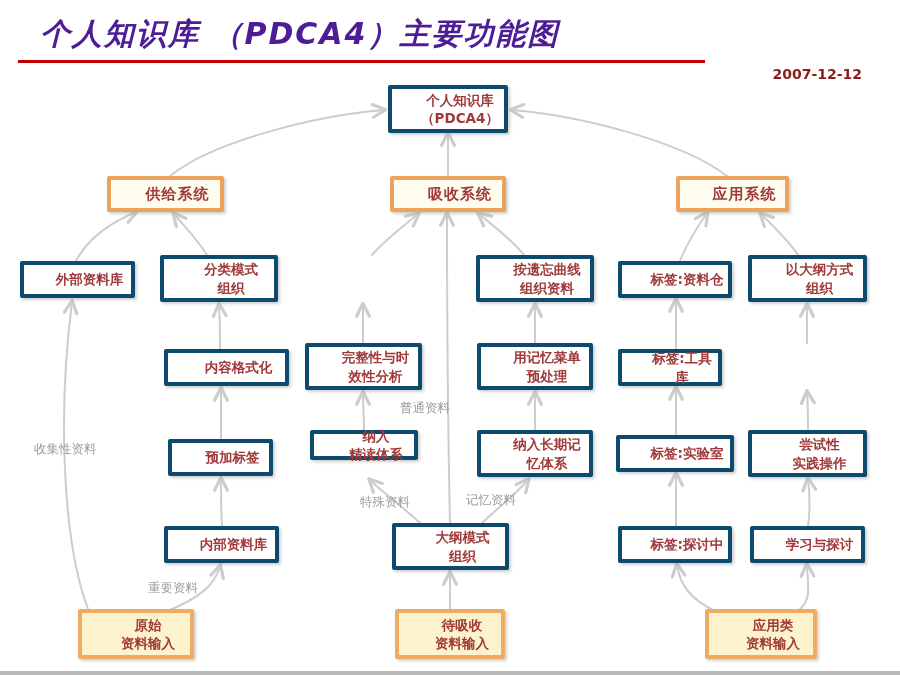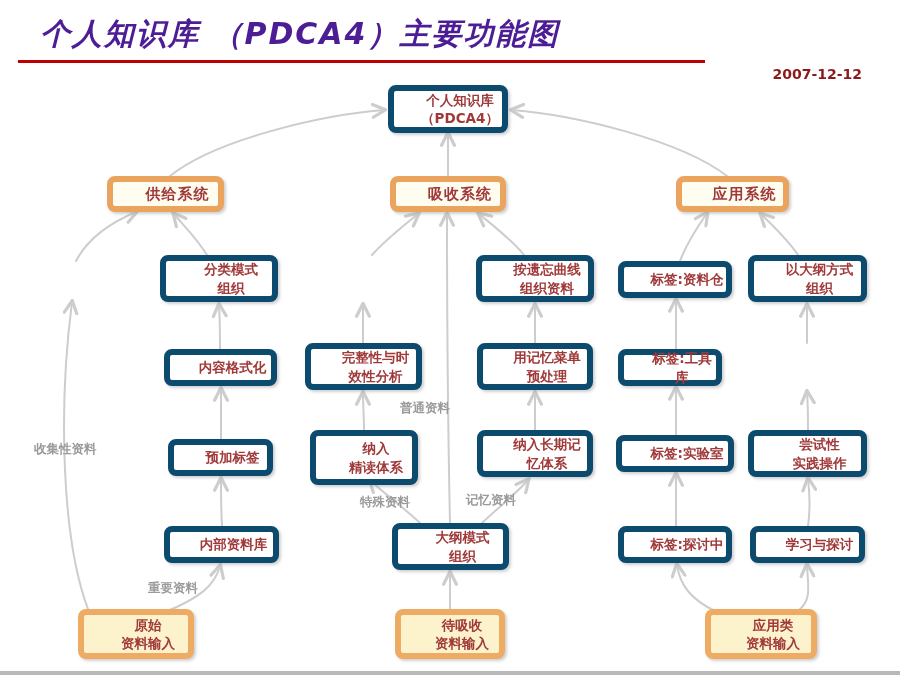--- a/index.html
+++ b/index.html
@@ -13,30 +13,30 @@
     font-size:30px;font-weight:bold;font-style:italic;color:#4c1d95;
     letter-spacing:2px;white-space:nowrap;
   }
   #title-rule{position:absolute;left:18px;top:60px;width:687px;height:3px;background:#c00000;}
   #date{
     position:absolute;right:38px;top:66px;font-size:14px;font-weight:bold;color:#8b1a1a;
   }
   .node{
     position:absolute;box-sizing:border-box;z-index:2;
     display:flex;align-items:center;justify-content:center;text-align:center;
-    background:#ffffff;border:6px solid #0c4a6e;border-radius:8px;
+    background:#ffffff;border:4px solid #0c4a6e;border-radius:2px;
     box-shadow:2px 2px 3px rgba(150,150,150,0.45);
     color:#a03a3a;font-weight:bold;font-size:13.5px;line-height:1.35;
     white-space:pre-line;
     padding-left:24px;
   }
   .node.system{background:#fffcf0;border-color:#eba45e;font-size:15px;letter-spacing:1px;}
   .node.input{background:#fcf3cd;border-color:#eeab64;}
   .edge-label{
-    position:absolute;z-index:3;color:#9a9a9a;font-size:12.5px;font-weight:bold;
+    position:absolute;z-index:3;color:#9a9a9a;font-size:12.5px;font-weight:normal;
     white-space:nowrap;
   }
   #arrows{position:absolute;left:0;top:0;z-index:1;}
   #arrows path{fill:none;stroke:#cdcdcd;stroke-width:2;stroke-linecap:round;}
 </style>
 </head>
 <body>
 
 <div id="slide">
 
@@ -82,35 +82,36 @@
     <path d="M 798 255 C 788 240 774 227 761 214" marker-end="url(#ah)"></path>
   </svg>
 
   <div class="node" style="left:388px;top:85px;width:120px;height:48px">个人知识库
 （PDCA4）</div>
 
   <div class="node system" style="left:107px;top:176px;width:117px;height:36px">供给系统</div>
   <div class="node system" style="left:390px;top:176px;width:116px;height:36px">吸收系统</div>
   <div class="node system" style="left:676px;top:176px;width:113px;height:36px">应用系统</div>
 
+  <div class="node" style="left:20px;top:261px;width:115px;height:37px">外部资料库</div>
   <div class="node" style="left:160px;top:255px;width:118px;height:47px">分类模式
 组织</div>
-  <div class="node" style="left:164px;top:349px;width:113px;height:37px">内容格式化</div>
+  <div class="node" style="left:164px;top:349px;width:125px;height:37px">内容格式化</div>
   <div class="node" style="left:168px;top:439px;width:105px;height:37px">预加标签</div>
   <div class="node" style="left:164px;top:526px;width:115px;height:37px">内部资料库</div>
   <div class="node input" style="left:78px;top:609px;width:116px;height:50px">原始
 资料输入</div>
 
   <div class="node" style="left:476px;top:255px;width:118px;height:47px">按遗忘曲线
 组织资料</div>
   <div class="node" style="left:305px;top:343px;width:117px;height:47px">完整性与时
 效性分析</div>
   <div class="node" style="left:477px;top:343px;width:116px;height:47px">用记忆菜单
 预处理</div>
-  <div class="node" style="left:310px;top:430px;width:108px;height:55px">纳入
+  <div class="node" style="left:310px;top:430px;width:108px;height:30px">纳入
 精读体系</div>
   <div class="node" style="left:477px;top:430px;width:116px;height:47px">纳入长期记
 忆体系</div>
   <div class="node" style="left:392px;top:523px;width:117px;height:47px">大纲模式
 组织</div>
   <div class="node input" style="left:395px;top:609px;width:110px;height:50px">待吸收
 资料输入</div>
 
   <div class="node" style="left:618px;top:261px;width:114px;height:37px">标签:资料仓</div>
   <div class="node" style="left:748px;top:255px;width:119px;height:47px">以大纲方式

